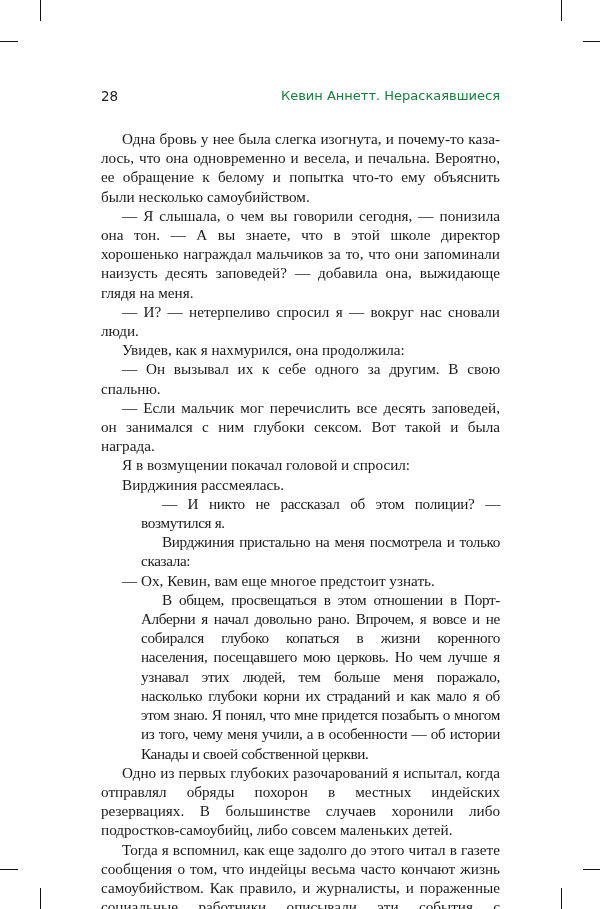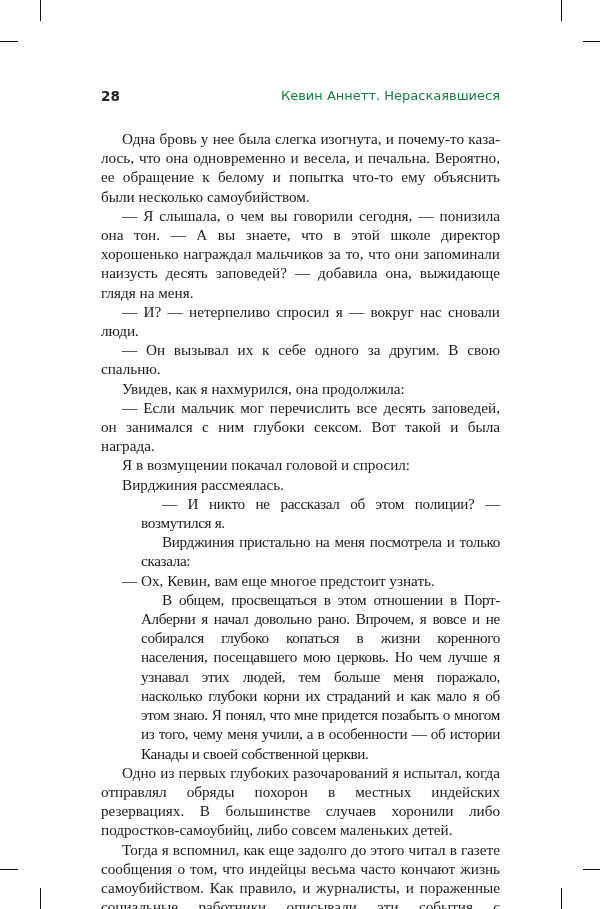--- a/index.html
+++ b/index.html
@@ -4,21 +4,21 @@
 <style>
   html, body { margin: 0; padding: 0; background: #ffffff; }
   body { width: 600px; height: 909px; position: relative; overflow: hidden; }
   .crop { position: absolute; background: #111; }
   .crop.v { width: 1px; height: 21px; }
   .crop.h { height: 1px; width: 18px; }
   .running-head {
     position: absolute; left: 101px; top: 88px; width: 399px; height: 18px;
     font-family: "DejaVu Sans", sans-serif; color: #222;
   }
-  .folio { position: absolute; left: 0; top: 0; font-size: 13.5px; font-weight: bold; }
+  .folio { position: absolute; left: 0; top: 0; font-size: 13.5px; font-weight: normal; }
   .head-title { position: absolute; right: 0; top: 0; font-size: 13px; color: #15803d; }
   .body-text {
     position: absolute; left: 101px; top: 129px; width: 399px;
     font-family: "Liberation Serif", "DejaVu Serif", serif;
     font-size: 15.2px; line-height: 19.2px; color: #1a1a1a;
     text-align: justify; hyphens: manual;
   }
   .body-text p { margin: 0; text-indent: 21px; }
   .body-text p.dense { letter-spacing: -0.35px; margin-left: 40px; }
 </style>
@@ -36,22 +36,22 @@
 
 <div class="running-head">
   <span class="folio">28</span>
   <span class="head-title">Кевин Аннетт. Нераскаявшиеся</span>
 </div>
 
 <div class="body-text">
   <p>Одна бровь у нее была слегка изогнута, и почему-то каза­лось, что она одновременно и весела, и печальна. Вероятно, ее обращение к белому и попытка что-то ему объяснить были несколько самоубийством.</p>
   <p>— Я слышала, о чем вы говорили сегодня, — понизила она тон. — А вы знаете, что в этой школе директор хорошень­ко награждал мальчиков за то, что они запоминали наизусть десять заповедей? — добавила она, выжидающе глядя на меня.</p>
   <p>— И? — нетерпеливо спросил я — вокруг нас сновали люди.</p>
+  <p>Увидев, как я нахмурился, она продолжила:</p>
   <p>— Он вызывал их к себе одного за другим. В свою спальню.</p>
-  <p>Увидев, как я нахмурился, она продолжила:</p>
   <p>— Если мальчик мог перечислить все десять заповедей, он занимался с ним глубоки сексом. Вот такой и была награда.</p>
   <p>Я в возмущении покачал головой и спросил:</p>
   <p>Вирджиния рассмеялась.</p>
   <p class="dense">— И никто не рассказал об этом полиции? — возмутился я.</p>
   <p class="dense">Вирджиния пристально на меня посмотрела и только сказала:</p>
   <p>— Ох, Кевин, вам еще многое предстоит узнать.</p>
   <p class="dense">В общем, просвещаться в этом отношении в Порт-Алберни я на­чал довольно рано. Впрочем, я вовсе и не собирался глубоко копаться в жизни коренного населения, посещавшего мою церковь. Но чем лучше я узнавал этих людей, тем больше меня поражало, насколько глубоки корни их страданий и как мало я об этом знаю. Я понял, что мне придется позабыть о многом из того, чему меня учили, а в особенности — об истории Канады и своей собственной церкви.</p>
   <p>Одно из первых глубоких разочарований я испытал, когда отправлял обряды похорон в местных индейских резервациях. В большинстве случаев хоронили либо подростков-самоубийц, либо совсем маленьких детей.</p>
   <p>Тогда я вспомнил, как еще задолго до этого читал в газете сообщения о том, что индейцы весьма часто кончают жизнь самоубийством. Как правило, и журналисты, и пораженные социальные работники описывали эти события с одинаковым ужасом, особенно если дело касалось молодежи.</p>
 

